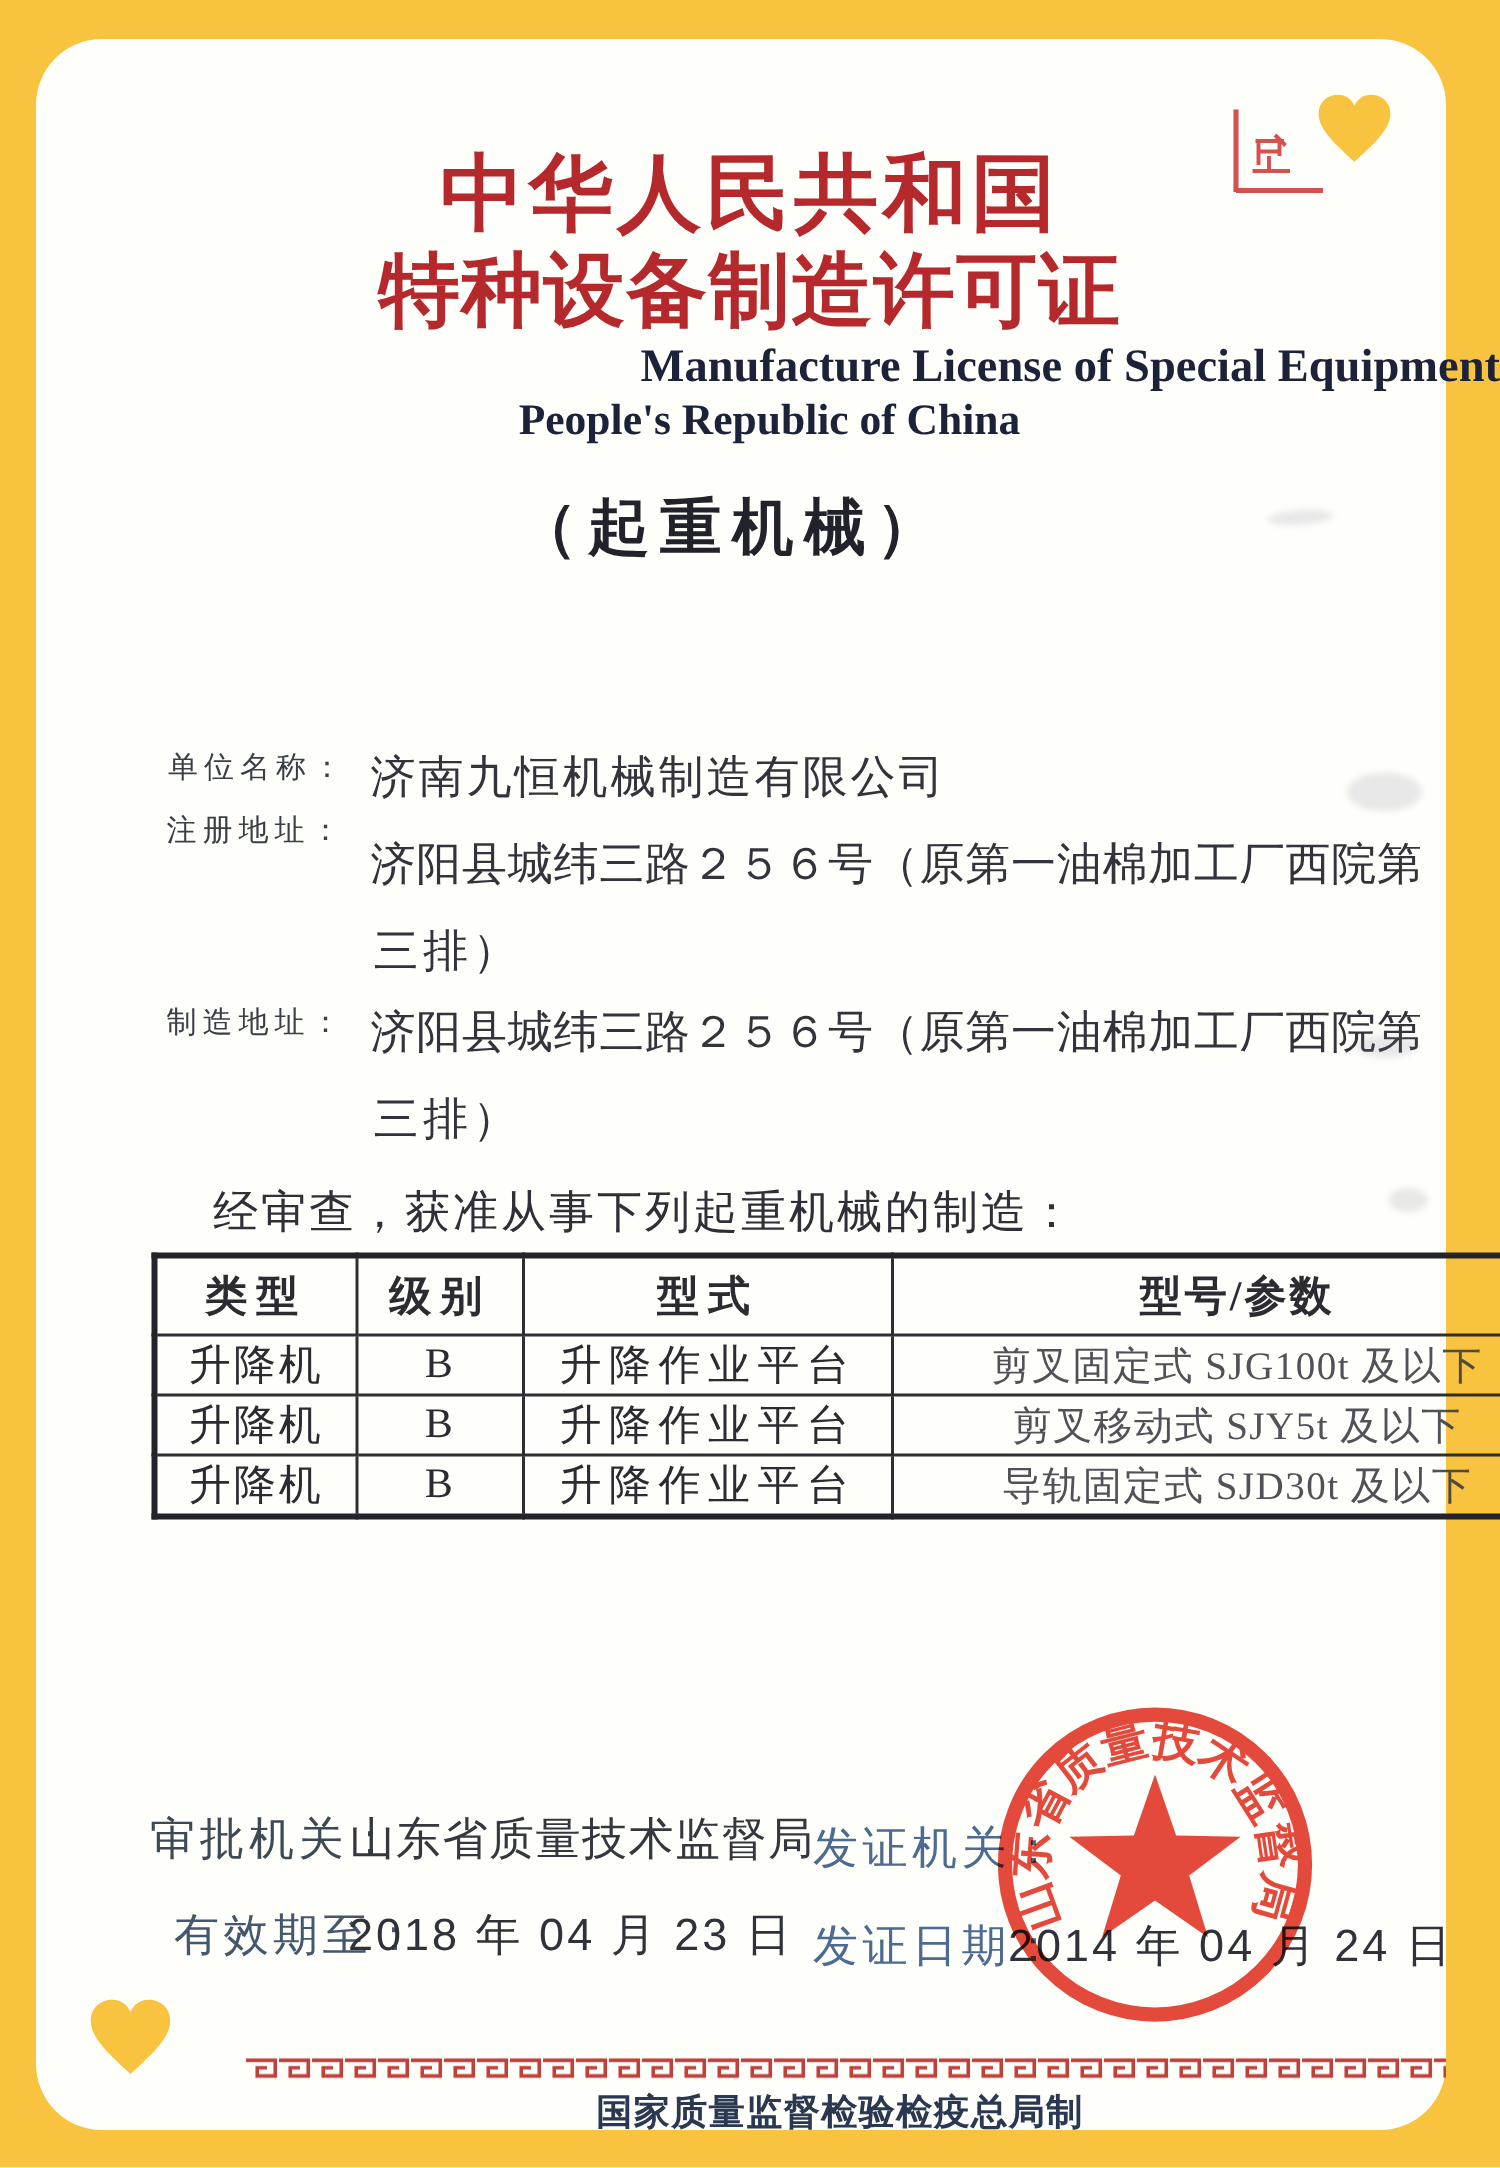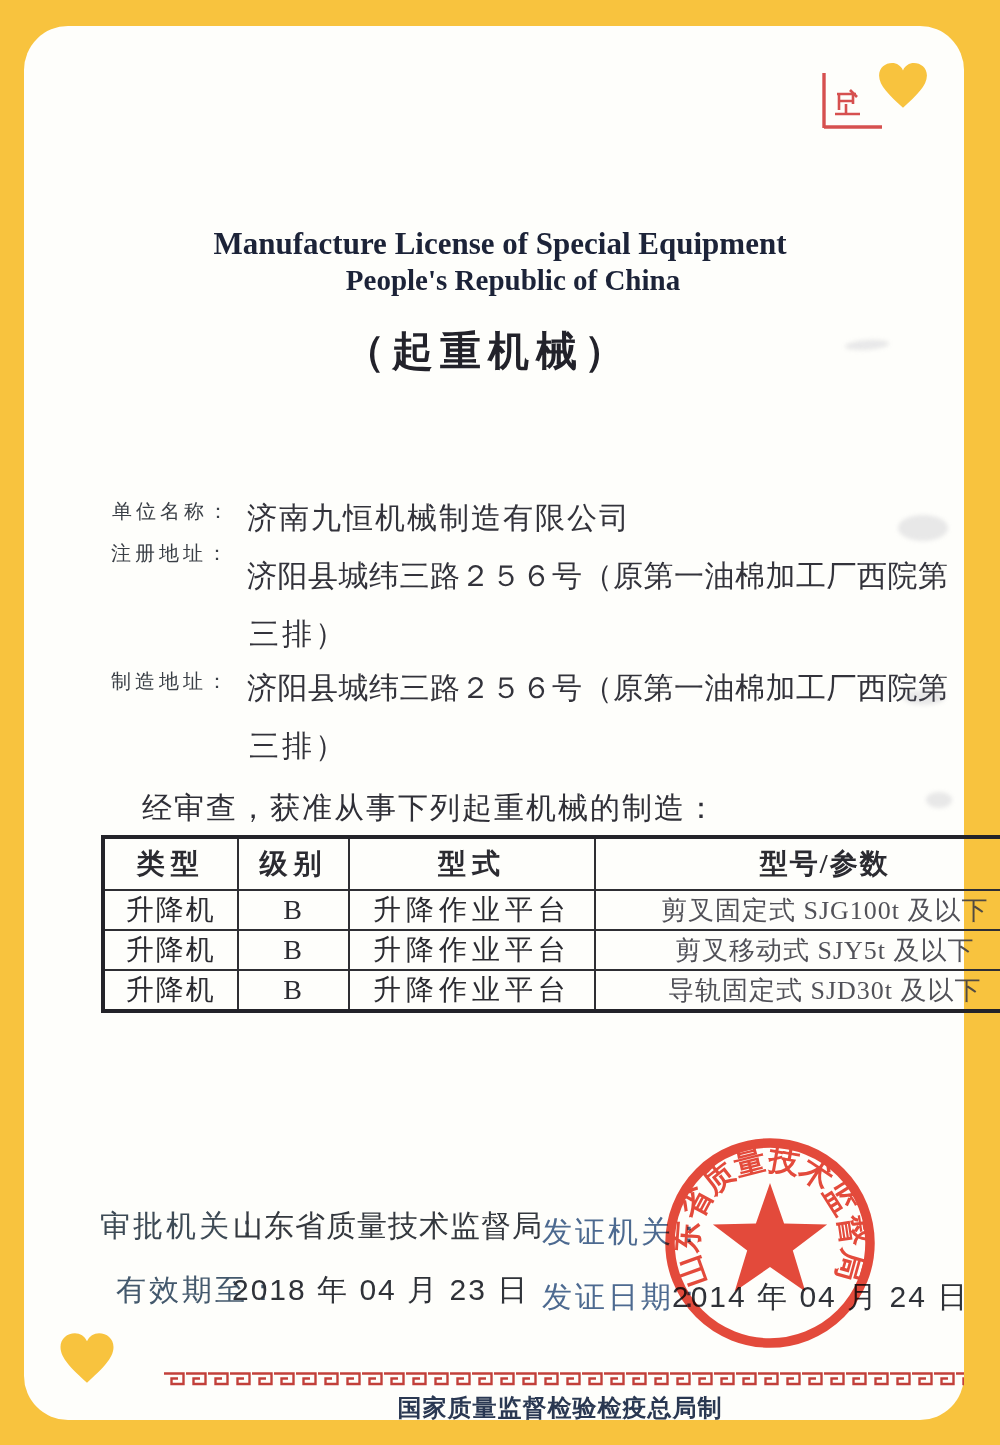--- a/index.html
+++ b/index.html
@@ -16,21 +16,21 @@
     background:#FEFEFB;border-radius:44px;
   }
   .ctr{left:0;width:100%;text-align:center;}
   .title-zh{
     font-family:"Liberation Sans","DejaVu Sans",sans-serif;
     font-weight:900;color:#B5292C;white-space:nowrap;
   }
   #title-zh-1{top:92px;font-size:56px;letter-spacing:3px;}
   #title-zh-2{top:158px;font-size:54px;letter-spacing:1px;}
   .title-en{font-weight:700;color:#1C2338;white-space:nowrap;}
-  #title-en-1{top:226px;font-size:31px;}
+  #title-en-1{top:226px;font-size:31px;text-align:right;}
   #title-en-2{top:264px;font-size:29px;margin-left:13px;}
   #category{
     top:324px;font-size:41px;font-weight:600;color:#22222a;
     letter-spacing:7px;transform:translateX(-12px);
   }
   #serial{left:630px;top:393px;font-size:28px;color:#2e2e36;white-space:nowrap;}
   #serial .val{letter-spacing:2px;}
   .lbl{font-size:20px;color:#3a3f46;letter-spacing:4px;white-space:nowrap;margin-left:12px;}
   .val30{font-size:30px;color:#33333b;white-space:nowrap;}
   .addr{font-size:30px;color:#33333b;letter-spacing:0.5px;white-space:nowrap;}
@@ -94,20 +94,22 @@
         <path d="M4,3 V58"></path>
           <path d="M4,57 H62"></path>
       </g>
       <g stroke="#D6504F" fill="none" stroke-width="2.6">
         <path d="M17,24 H36 M19,24 V40 M19,31 H33 M33,24 V34 M15,44 H40 M26,34 V44"></path>
         <path d="M30,20 L37,27"></path>
       </g>
     </svg>
   </div>
 
+  <div class="abs ctr title-zh" id="title-zh-1">中华人民共和国</div>
+  <div class="abs ctr title-zh" id="title-zh-2">特种设备制造许可证</div>
   <div class="abs ctr title-en" id="title-en-1">Manufacture License of Special Equipment</div>
   <div class="abs ctr title-en" id="title-en-2">People's Republic of China</div>
   <div class="abs ctr" id="category">（起重机械）</div>
 
 
   <div class="abs lbl" style="left:100px;top:498px;">单位名称：</div>
   <div class="abs val30" style="left:247px;top:498px;letter-spacing:2px;">济南九恒机械制造有限公司</div>
 
   <div class="abs lbl" style="left:99px;top:540px;">注册地址：</div>
   <div class="abs addr" style="left:247px;top:556px;">济阳县城纬三路２５６号（原第一油棉加工厂西院第</div>

